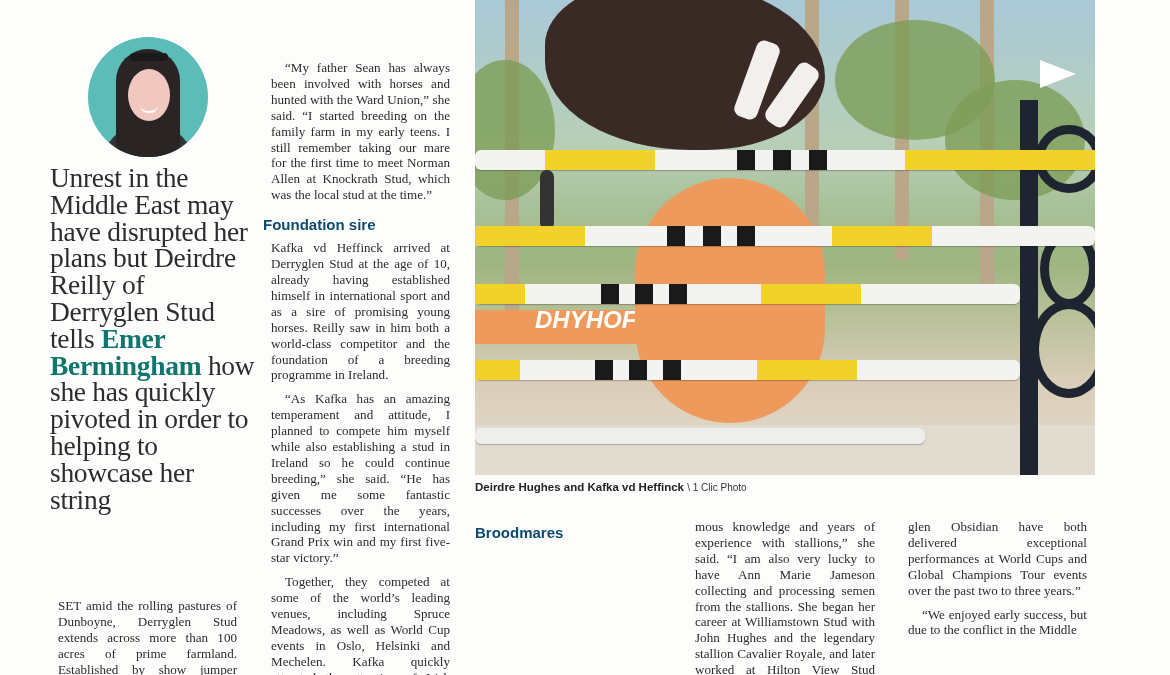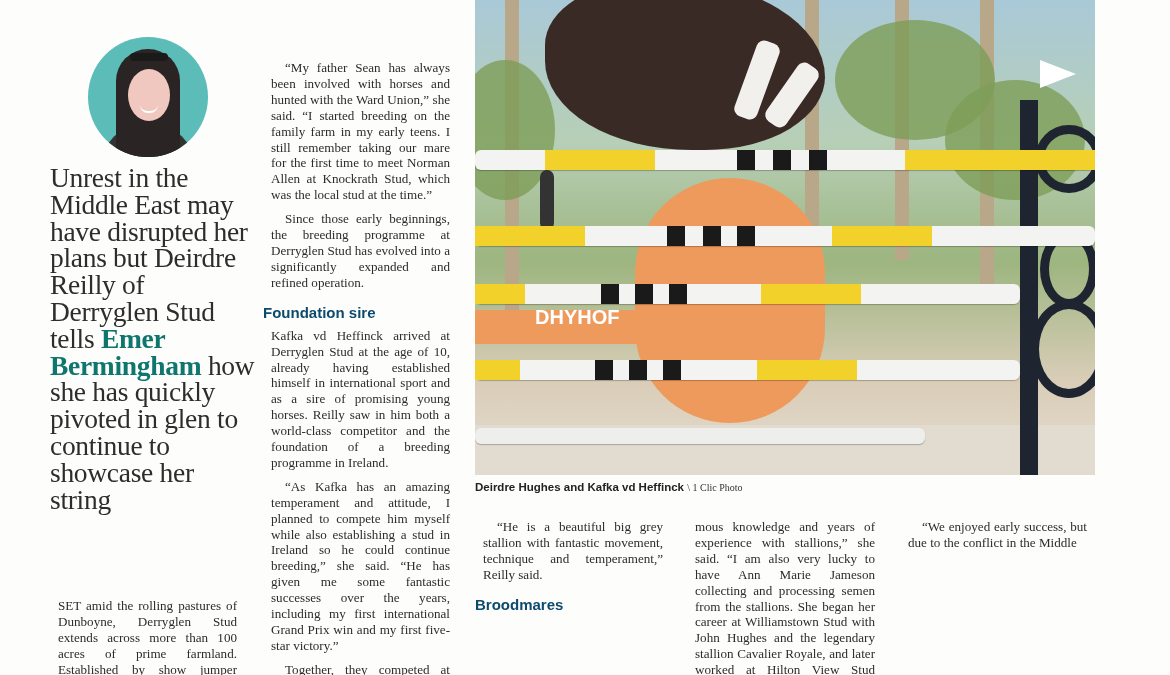--- a/index.html
+++ b/index.html
@@ -48,58 +48,57 @@
     left: 475px; top: 0; width: 620px; height: 475px; overflow: hidden;
     background: linear-gradient(180deg,#a9c9d8 0%,#b7cfb6 30%,#9db57f 55%,#d9cdb8 80%,#e6ddd0 100%);
   }
   .photo .tree { position:absolute; width:14px; background:#b9a78a; }
   .photo .foliage { position:absolute; border-radius:50%; background:#7d9e58; opacity:.8; }
   .photo .horse { position:absolute; left:70px; top:-20px; width:280px; height:170px; background:#3a2a26; border-radius:40% 60% 45% 55%; }
   .photo .leg { position:absolute; background:#f2f0ec; border-radius:8px; }
   .photo .logo { position:absolute; left:160px; top:178px; width:190px; height:245px; background:#ee9a5c; border-radius:95px; }
   .photo .logo-text { position:absolute; left:190px; top:320px; font-family:"Liberation Sans",sans-serif; font-weight:bold; font-size:62px; color:#fbe9dd; letter-spacing:4px; }
   .photo .banner { position:absolute; left:0; top:310px; width:200px; height:34px; background:#ee9a5c; }
-  .photo .banner-text { position:absolute; left:60px; top:306px; font-family:"Liberation Sans",sans-serif; font-weight:bold; font-size:20px; color:#fff; }
+  .photo .banner-text { position:absolute; left:60px; top:306px; font-family:"Liberation Sans",sans-serif; font-weight:bold; font-size:24px; color:#fff; font-style:italic; }
   .photo .pole { position:absolute; height:20px; border-radius:6px; background:#f3f3f1; box-shadow: 0 1px 1px rgba(0,0,0,.25); }
   .photo .seg { position:absolute; top:0; height:100%; }
   .photo .stand { position:absolute; left:545px; top:100px; width:18px; height:375px; background:#1f2530; }
   .photo .scroll { position:absolute; border:9px solid #1f2530; border-radius:50%; }
   .photo .ground { position:absolute; left:0; top:425px; width:620px; height:50px; background:#e2dbd0; }
   .photo .flag { position:absolute; left:565px; top:60px; width:0; height:0; border-left:36px solid #fff; border-top:14px solid transparent; border-bottom:14px solid transparent; }
 
   .caption {
     left: 475px; top: 481px; font-family: "Liberation Sans", sans-serif; font-size: 11.5px; color: #222;
   }
   .caption b { font-weight: bold; }
-  .caption .credit { font-size: 10px; color: #333; font-family: Liberation Serif, serif; }
+  .caption .credit { font-size: 10px; color: #333; }
 </style>
 </head>
 <body>
 
 <div class="abs portrait">
   <div class="body"></div>
   <div class="hair"></div>
   <div class="face"></div>
   <div class="shades"></div>
   <div class="smile"></div>
 </div>
 
 <div class="abs headline">
   <span>Unrest in the Middle East may have disrupted her plans but Deirdre Reilly of Derryglen Stud tells</span>
   <b>Emer Bermingham</b>
-  <span>how she has quickly pivoted in glen to continue to showcase her string</span>
+  <span>how she has quickly pivoted in order to helping to showcase her string</span>
 </div>
 
 <div class="abs col c1">
   <p>SET amid the rolling pastures of Dunboyne, Derryglen Stud extends across more than 100 acres of prime farmland. Established by show jumper Deirdre Reilly and a family farm, the stud has</p>
 </div>
 
 <div class="abs col c2">
   <p class="ind">“My father Sean has always been involved with horses and hunted with the Ward Union,” she said. “I started breeding on the family farm in my early teens. I still remember taking our mare for the first time to meet Norman Allen at Knockrath Stud, which was the local stud at the time.”</p>
-  <p class="ind">Since those early beginnings, the breeding programme at Derryglen Stud has evolved into a significantly expanded and refined operation.</p>
   <h4>Foundation sire</h4>
   <p>Kafka vd Heffinck arrived at Derryglen Stud at the age of 10, already having established himself in international sport and as a sire of promising young horses. Reilly saw in him both a world-class competitor and the foundation of a breeding programme in Ireland.</p>
   <p class="ind">“As Kafka has an amazing temperament and attitude, I planned to compete him myself while also establishing a stud in Ireland so he could continue breeding,” she said. “He has given me some fantastic successes over the years, including my first international Grand Prix win and my first five-star victory.”</p>
   <p class="ind">Together, they competed at some of the world’s leading venues, including Spruce Meadows, as well as World Cup events in Oslo, Helsinki and Mechelen. Kafka quickly attracted the attention of Irish breeders, helping the stud to grow</p>
 </div>
 
 <div class="abs photo">
   <div class="tree" style="left:30px;top:0;height:320px;"></div>
   <div class="tree" style="left:330px;top:0;height:300px;"></div>
   <div class="tree" style="left:420px;top:0;height:260px;"></div>
@@ -151,24 +150,24 @@
   </div>
   <div class="pole" style="left:0;top:428px;width:450px;height:16px;background:#eeeeec;"></div>
 </div>
 
 <div class="abs caption">
   <b>Deirdre Hughes and Kafka vd Heffinck</b>
   <span class="credit">\ 1 Clic Photo</span>
 </div>
 
 <div class="abs col c3">
-  <p class="ind">“He is a beautiful big grey stallion with fantastic movement, technique and temperament,” Reilly said.</p>
   <h4>Broodmares</h4>
 </div>
 
 <div class="abs col c4">
   <p>mous knowledge and years of experience with stallions,” she said. “I am also very lucky to have Ann Marie Jameson collecting and processing semen from the stallions. She began her career at Williamstown Stud with John Hughes and the legendary stallion Cavalier Royale, and later worked at Hilton View Stud collecting from Pacino.”</p>
 
 </div>
 
 <div class="abs col c5">
+  <p>glen Obsidian have both delivered exceptional performances at World Cups and Global Champions Tour events over the past two to three years.”</p>
   <p class="ind">“We enjoyed early success, but due to the conflict in the Middle</p>
 </div>
 
 </body></html>

